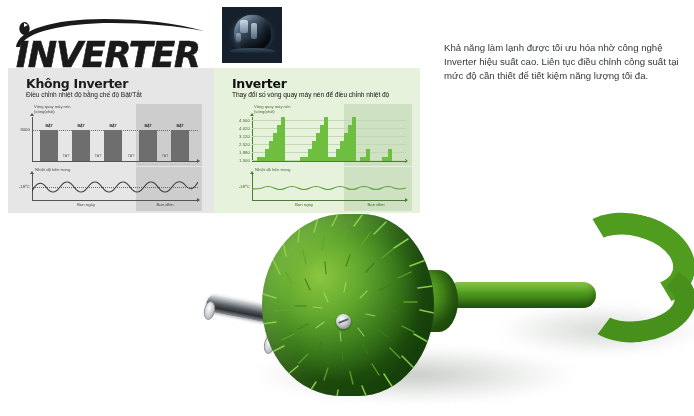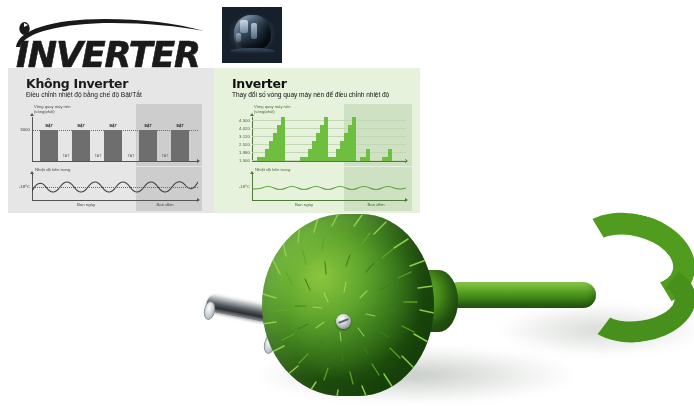--- a/index.html
+++ b/index.html
@@ -200,20 +200,21 @@
   </div>
 
   <div class="comp-thumb">
     <div class="comp-body"></div>
     <div class="comp-hi1"></div>
     <div class="comp-hi2"></div>
     <div class="comp-hi3"></div>
     <div class="comp-base"></div>
   </div>
 
+  <div class="head-body">Khả năng làm lạnh được tối ưu hóa nhờ công nghệ Inverter hiệu suất cao. Liên tục điều chỉnh công suất tại mức độ cần thiết để tiết kiệm năng lượng tối đa.</div>
 
   <div class="panels">
 
     <div class="panel panel-left">
       <div class="p-title">Không Inverter</div>
       <div class="p-sub">Điều chỉnh nhiệt độ bằng chế độ Bật/Tắt</div>
 
       <div class="plot" style="left:18px; top:36px; width:176px; height:62px;">
         <div class="night-band" style="left:110px; width:66px;"></div>
 

